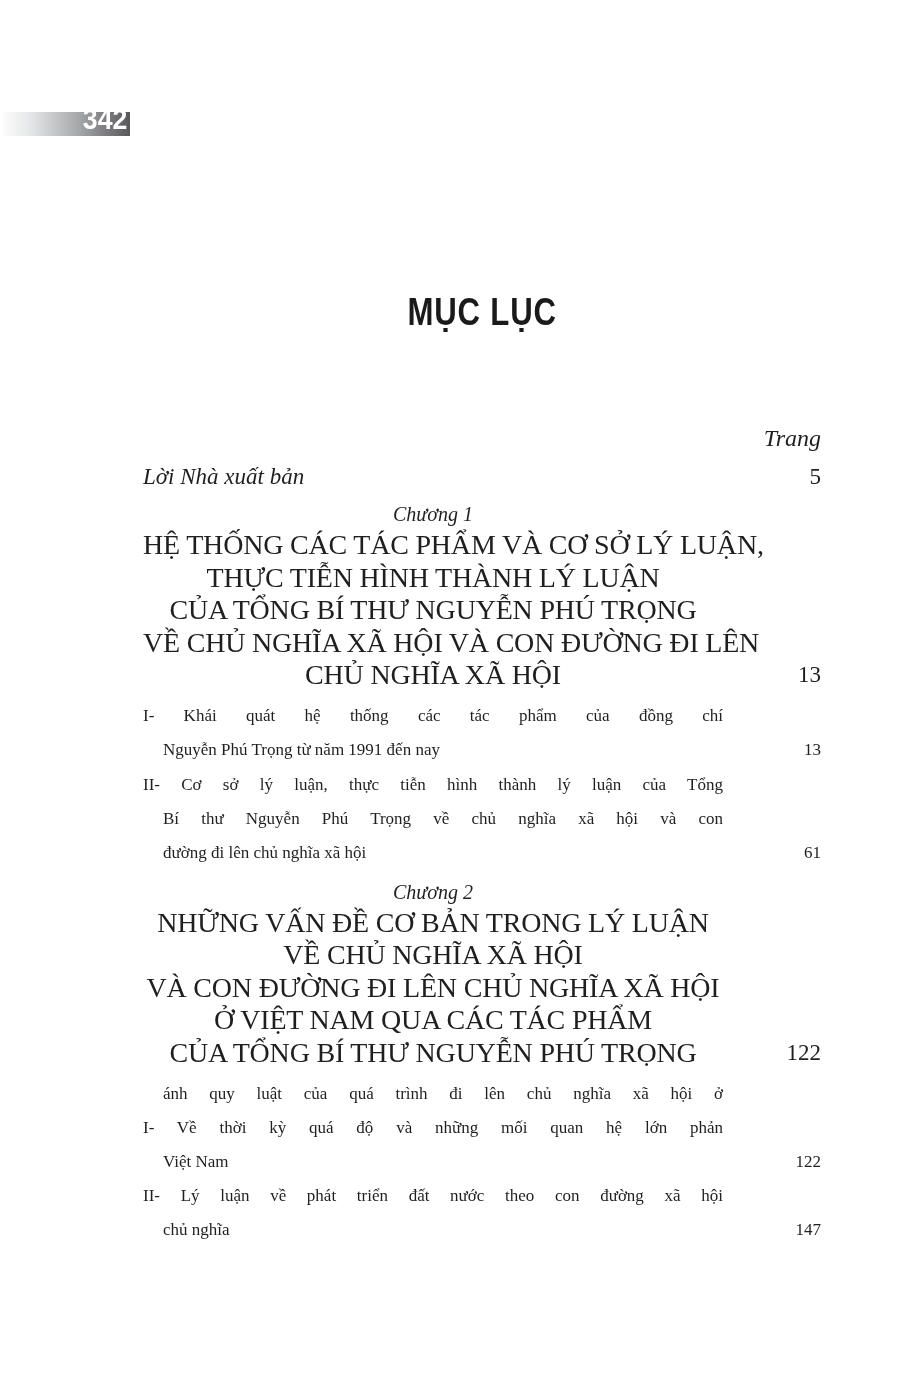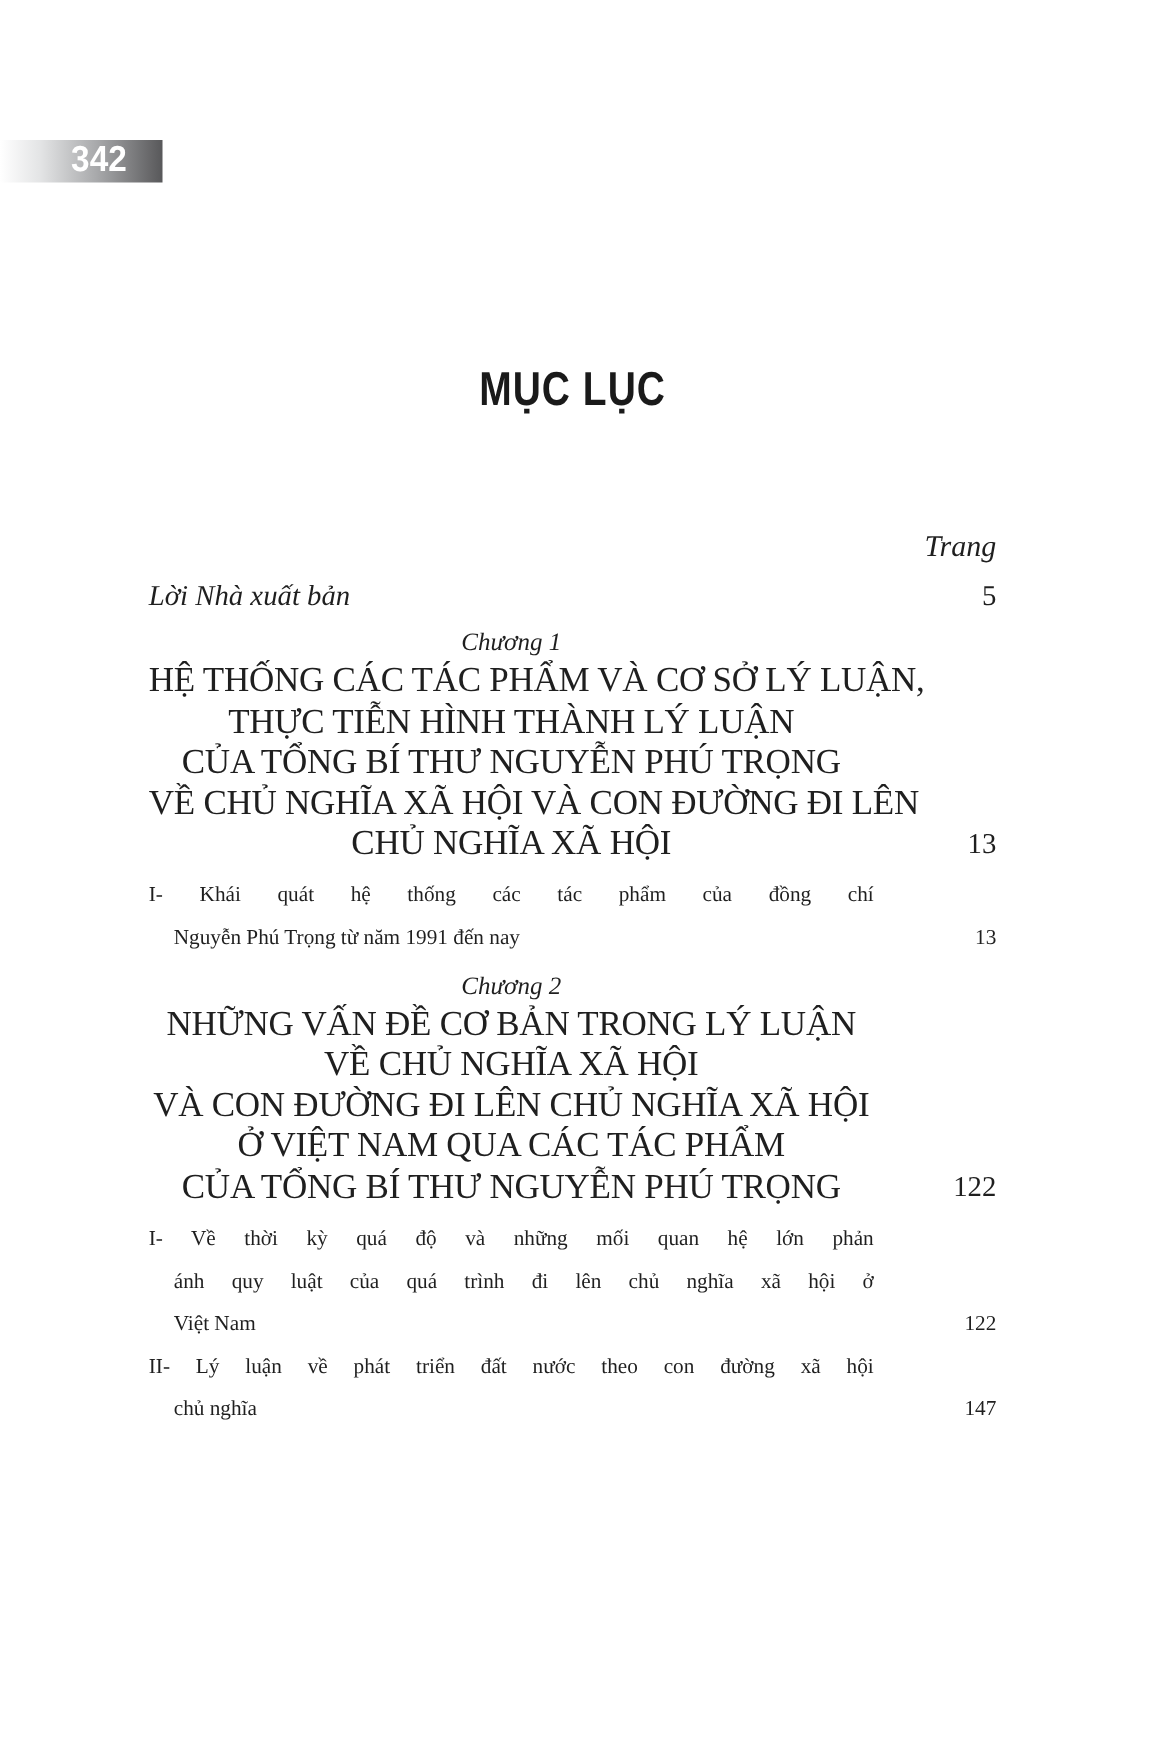--- a/index.html
+++ b/index.html
@@ -17,41 +17,41 @@
     color: #1f1f1f;
     overflow: hidden;
   }
 
   
   .folio-bar {
     position: absolute;
     top: 112px;
     left: 0;
     width: 130px;
-    height: 34px;
+    height: 24px;
     background: linear-gradient(to right, #ffffff 0%, #e3e4e5 25%, #a7a8aa 60%, #58585a 100%);
     display: flex;
-    align-items: flex-start;
+    align-items: flex-end;
     justify-content: flex-end;
-    padding-right: 29px;
+    padding-right: 3px;
     box-sizing: border-box;
   }
   .folio-bar .folio-num {
     font-family: "Liberation Sans", "DejaVu Sans", sans-serif;
     font-weight: 700;
     font-size: 29px;
     color: #ffffff;
     transform: scaleX(0.92);
     transform-origin: right center;
     letter-spacing: 0px;
   }
 
   .content {
     position: absolute;
-    left: 119px;
+    left: 143px;
     top: 0;
     width: 678px;
   }
 
   .toc-title {
     margin-top: 291px;
     height: 42px;
     line-height: 42px;
     text-align: center;
   }
@@ -178,37 +178,45 @@
     </div>
 
     <div class="entry entry-c1-1">
       <div class="entry-lines">
         <div class="entry-line">I- Khái quát hệ thống các tác phẩm của đồng chí</div>
         <div class="entry-line cont last">Nguyễn Phú Trọng từ năm 1991 đến nay</div>
       </div>
       <div class="entry-page">13</div>
     </div>
 
+    <div class="entry entry-c1-2">
+      <div class="entry-lines">
+        <div class="entry-line">II- Cơ sở lý luận, thực tiễn hình thành lý luận của Tổng</div>
+        <div class="entry-line cont">Bí thư Nguyễn Phú Trọng về chủ nghĩa xã hội và con</div>
+        <div class="entry-line cont last">đường đi lên chủ nghĩa xã hội</div>
+      </div>
+      <div class="entry-page">61</div>
+    </div>
 
     <div class="chapter chapter2">
       <div class="chapter-label">Chương 2</div>
       <div class="chapter-title-lines">
         <div class="chapter-title-line">NHỮNG VẤN ĐỀ CƠ BẢN TRONG LÝ LUẬN</div>
         <div class="chapter-title-line">VỀ CHỦ NGHĨA XÃ HỘI</div>
         <div class="chapter-title-line">VÀ CON ĐƯỜNG ĐI LÊN CHỦ NGHĨA XÃ HỘI</div>
         <div class="chapter-title-line">Ở VIỆT NAM QUA CÁC TÁC PHẨM</div>
         <div class="chapter-title-line">CỦA TỔNG BÍ THƯ NGUYỄN PHÚ TRỌNG</div>
       </div>
       <div class="chapter-page">122</div>
     </div>
 
     <div class="entry entry-c2-1">
       <div class="entry-lines">
+        <div class="entry-line cont">ánh quy luật của quá trình đi lên chủ nghĩa xã hội ở</div>
         <div class="entry-line">I- Về thời kỳ quá độ và những mối quan hệ lớn phản</div>
-        <div class="entry-line cont">ánh quy luật của quá trình đi lên chủ nghĩa xã hội ở</div>
         <div class="entry-line cont last">Việt Nam</div>
       </div>
       <div class="entry-page">122</div>
     </div>
 
     <div class="entry entry-c2-2">
       <div class="entry-lines">
         <div class="entry-line">II- Lý luận về phát triển đất nước theo con đường xã hội</div>
         <div class="entry-line cont last">chủ nghĩa</div>
       </div>

